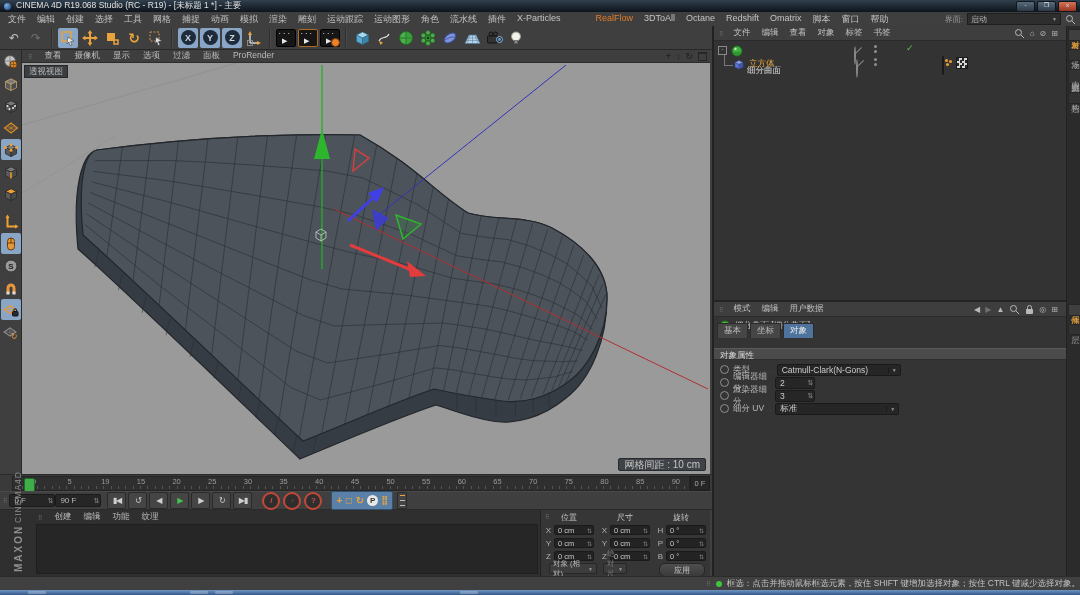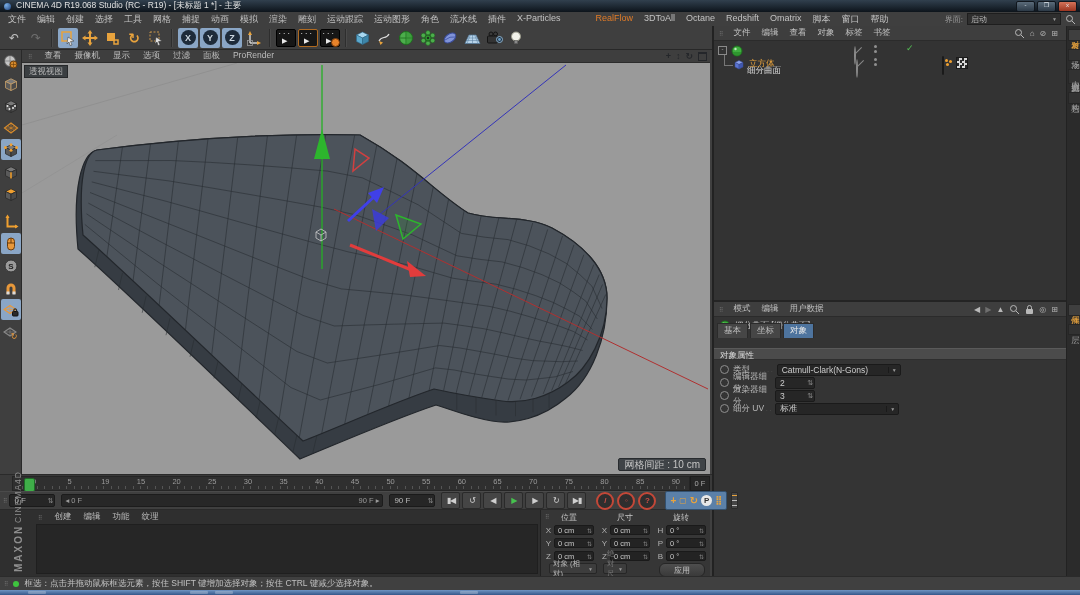--- a/index.html
+++ b/index.html
@@ -141,21 +141,21 @@
     display:flex;align-items:center;padding-left:3px;box-sizing:border-box;font-size:7.5px;}
   .cfield .ud{margin-left:auto;color:#808080;font-size:6px;padding-right:1px;}
   .cdrop{position:absolute;height:11px;background:#3d3d3d;border:1px solid #262626;border-radius:2px;color:#bdbdbd;
     font-size:7.5px;display:flex;align-items:center;padding:0 3px;box-sizing:border-box;}
   .cdrop.dim{color:#777;}
   .cdrop .arr{margin-left:3px;font-size:5px;color:#999;}
   .applybtn{position:absolute;height:12px;background:linear-gradient(#4e4e4e,#3a3a3a);border:1px solid #262626;border-radius:6px;
     color:#c5c5c5;font-size:8px;display:flex;align-items:center;justify-content:center;}
   
   .statusbar{left:0;top:576px;width:1080px;height:14px;background:#404040;border-top:1px solid #2b2b2b;
-    display:flex;align-items:center;font-size:8.5px;color:#c0c0c0;gap:5px;padding-left:4px;box-sizing:border-box;}
+    display:flex;align-items:center;font-size:8.5px;color:#c0c0c0;gap:5px;padding-left:4px;box-sizing:border-box;justify-content:flex-end;}
   .gdot{width:6px;height:6px;border-radius:50%;background:#3ec43e;}
   .taskbar{left:0;top:590px;width:1080px;height:5px;background:linear-gradient(#6f95c2,#35578a);}
   .taskbar i{position:absolute;top:1px;width:18px;height:3px;background:rgba(255,255,255,.25);border-radius:1px;}
   svg{display:block;}
 </style>
 </head>
 <body>
 
 <div class="screen">
 
@@ -683,24 +683,20 @@
     </div>
     <span class="framebox">0 F</span>
   </div>
 
   <div class="abs transport">
     <span class="handlev">⠿</span>
     <span class="tfield">
         <span>0 F</span>
         <span class="ud">⇅</span>
       </span>
-    <span class="tslider">
-      <span><span>◂ </span><span>0 F</span></span>
-      <span><span>90 F</span><span> ▸</span></span>
-    </span>
     <span class="tfield" style="margin-right:6px;">
         <span>90 F</span>
         <span class="ud">⇅</span>
       </span>
     <span class="pbtn">▮◀</span>
     <span class="pbtn">↺</span>
     <span class="pbtn">◀</span>
     <span class="pbtn">
         <span class="green">▶</span>
       </span>

